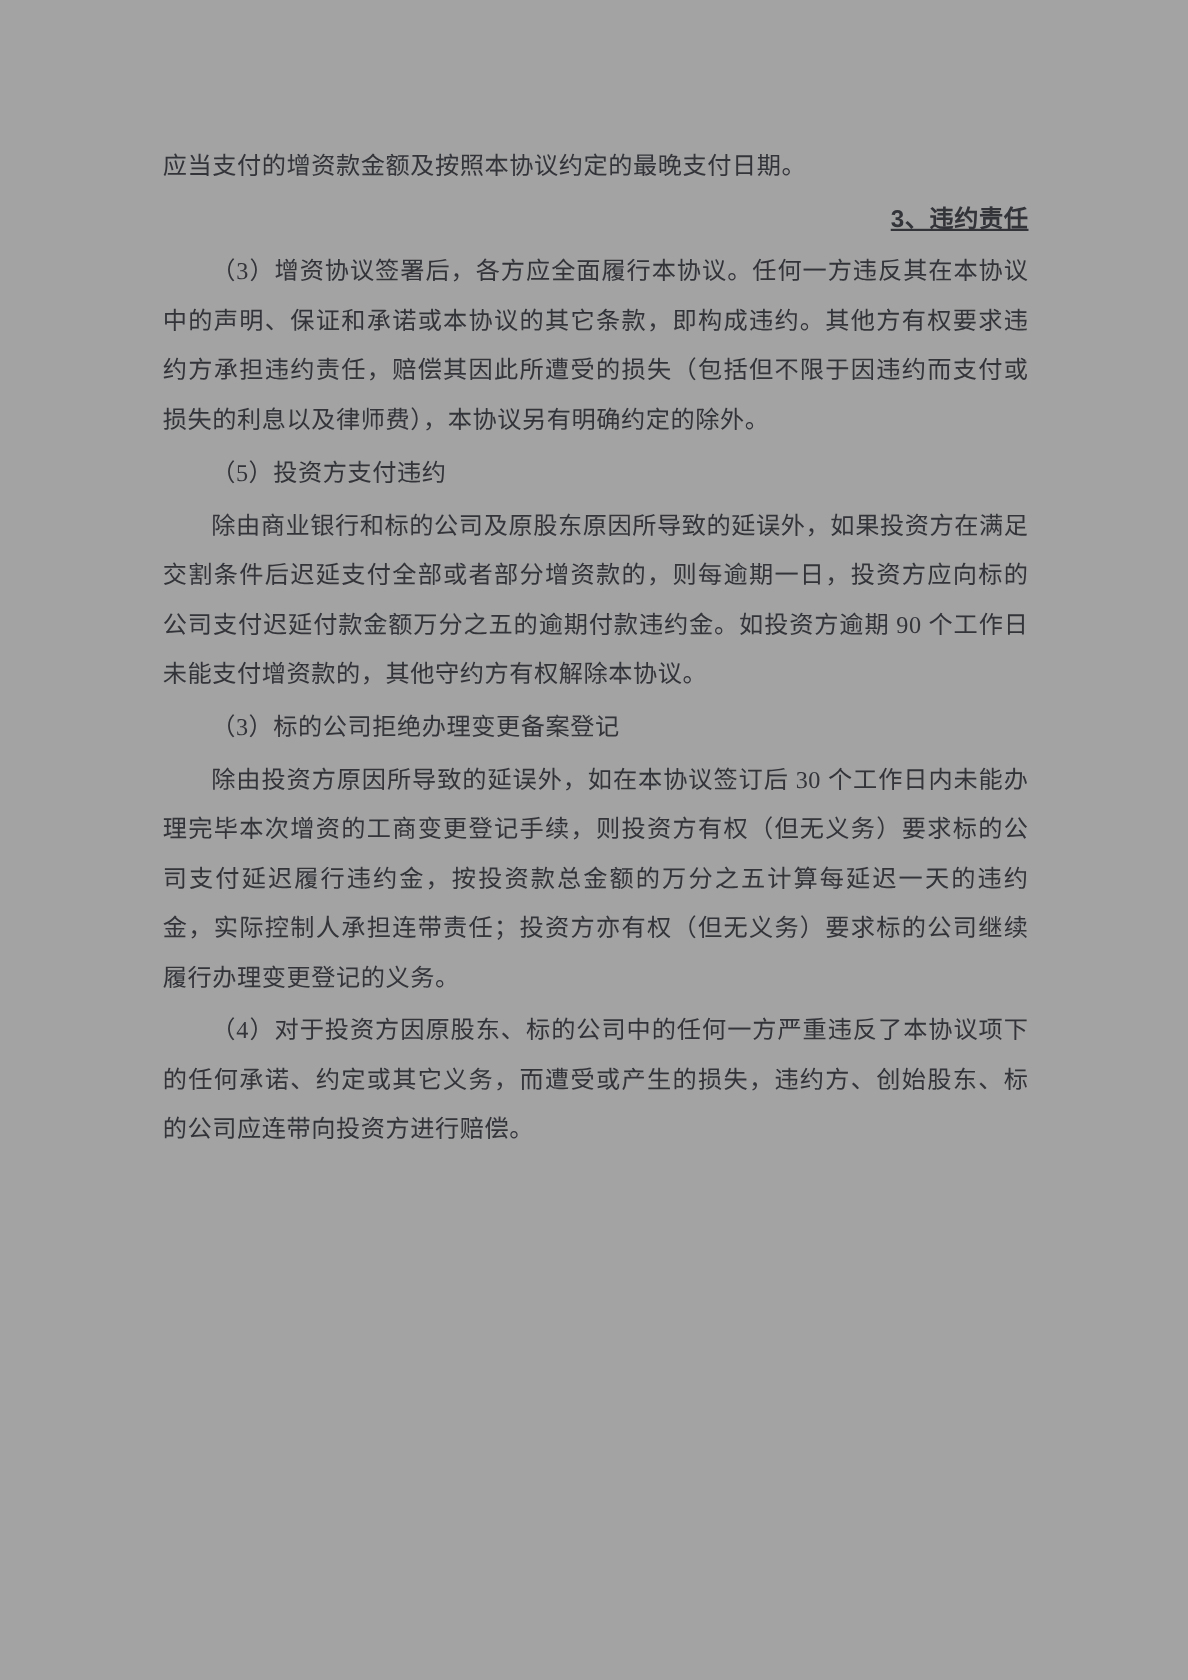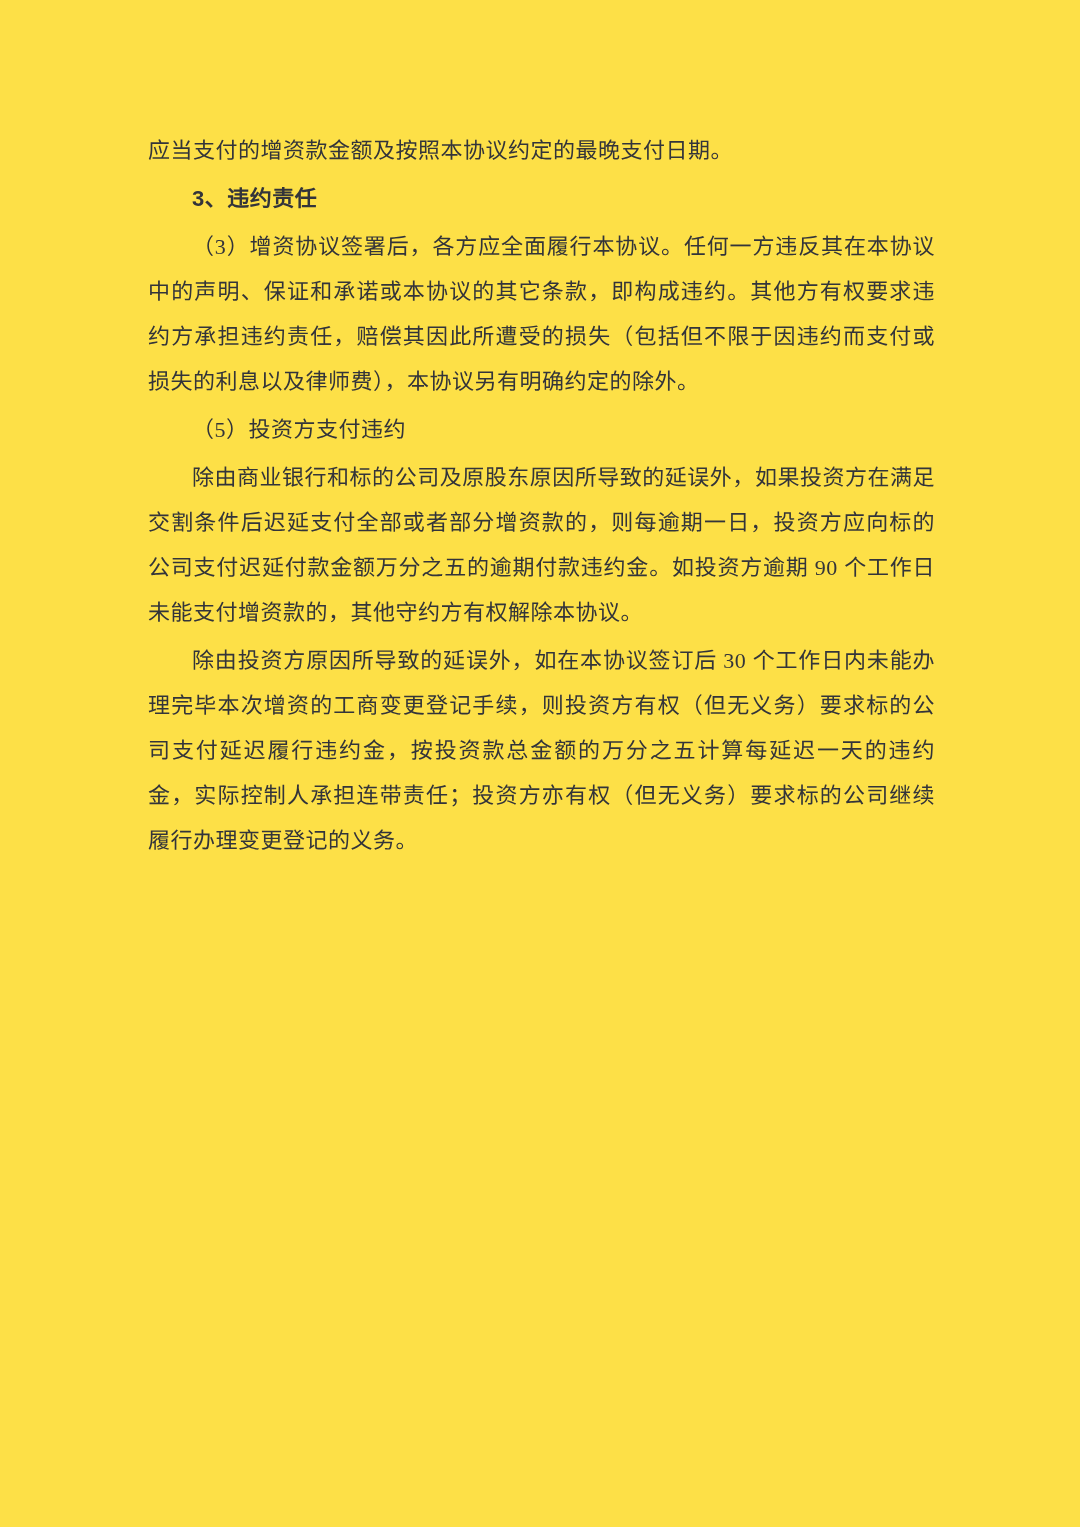--- a/index.html
+++ b/index.html
@@ -12,21 +12,21 @@
     height: 1527px;
     position: relative;
     font-family: "Liberation Serif", "DejaVu Serif", serif;
     color: #33343a;
   }
   .page {
     box-sizing: border-box;
     width: 1080px;
     height: 1527px;
     padding: 128px 145px 40px 148px;
-    background: #fde047;
+    background: #a3a3a3;
     overflow: hidden;
   }
   .doc-body {
     width: 787px;
   }
   .para {
     font-size: 22px;
     line-height: 45px;
     margin: 0 0 3px 0;
     text-align: justify;
@@ -36,28 +36,31 @@
   .para.body {
     text-indent: 2em;
   }
   .para.body-continuation {
     text-indent: 0;
   }
   .para.heading {
     text-indent: 2em;
     font-weight: bold;
     font-family: "Liberation Sans", "DejaVu Sans", sans-serif;
-    text-align: left;
+    text-align: right;
+    text-decoration: underline;
   }
 </style>
 </head>
 <body>
 
 <div class="page">
   <div class="doc-body">
       <p class="para body-continuation">应当支付的增资款金额及按照本协议约定的最晚支付日期。</p>
       <p class="para heading">3、违约责任</p>
       <p class="para body">（3）增资协议签署后，各方应全面履行本协议。任何一方违反其在本协议中的声明、保证和承诺或本协议的其它条款，即构成违约。其他方有权要求违约方承担违约责任，赔偿其因此所遭受的损失（包括但不限于因违约而支付或损失的利息以及律师费），本协议另有明确约定的除外。</p>
       <p class="para body">（5）投资方支付违约</p>
       <p class="para body">除由商业银行和标的公司及原股东原因所导致的延误外，如果投资方在满足交割条件后迟延支付全部或者部分增资款的，则每逾期一日，投资方应向标的公司支付迟延付款金额万分之五的逾期付款违约金。如投资方逾期 90 个工作日未能支付增资款的，其他守约方有权解除本协议。</p>
+      <p class="para body">（3）标的公司拒绝办理变更备案登记</p>
       <p class="para body">除由投资方原因所导致的延误外，如在本协议签订后 30 个工作日内未能办理完毕本次增资的工商变更登记手续，则投资方有权（但无义务）要求标的公司支付延迟履行违约金，按投资款总金额的万分之五计算每延迟一天的违约金，实际控制人承担连带责任；投资方亦有权（但无义务）要求标的公司继续履行办理变更登记的义务。</p>
+      <p class="para body">（4）对于投资方因原股东、标的公司中的任何一方严重违反了本协议项下的任何承诺、约定或其它义务，而遭受或产生的损失，违约方、创始股东、标的公司应连带向投资方进行赔偿。</p>
     </div>
 </div>
 
 </body></html>

